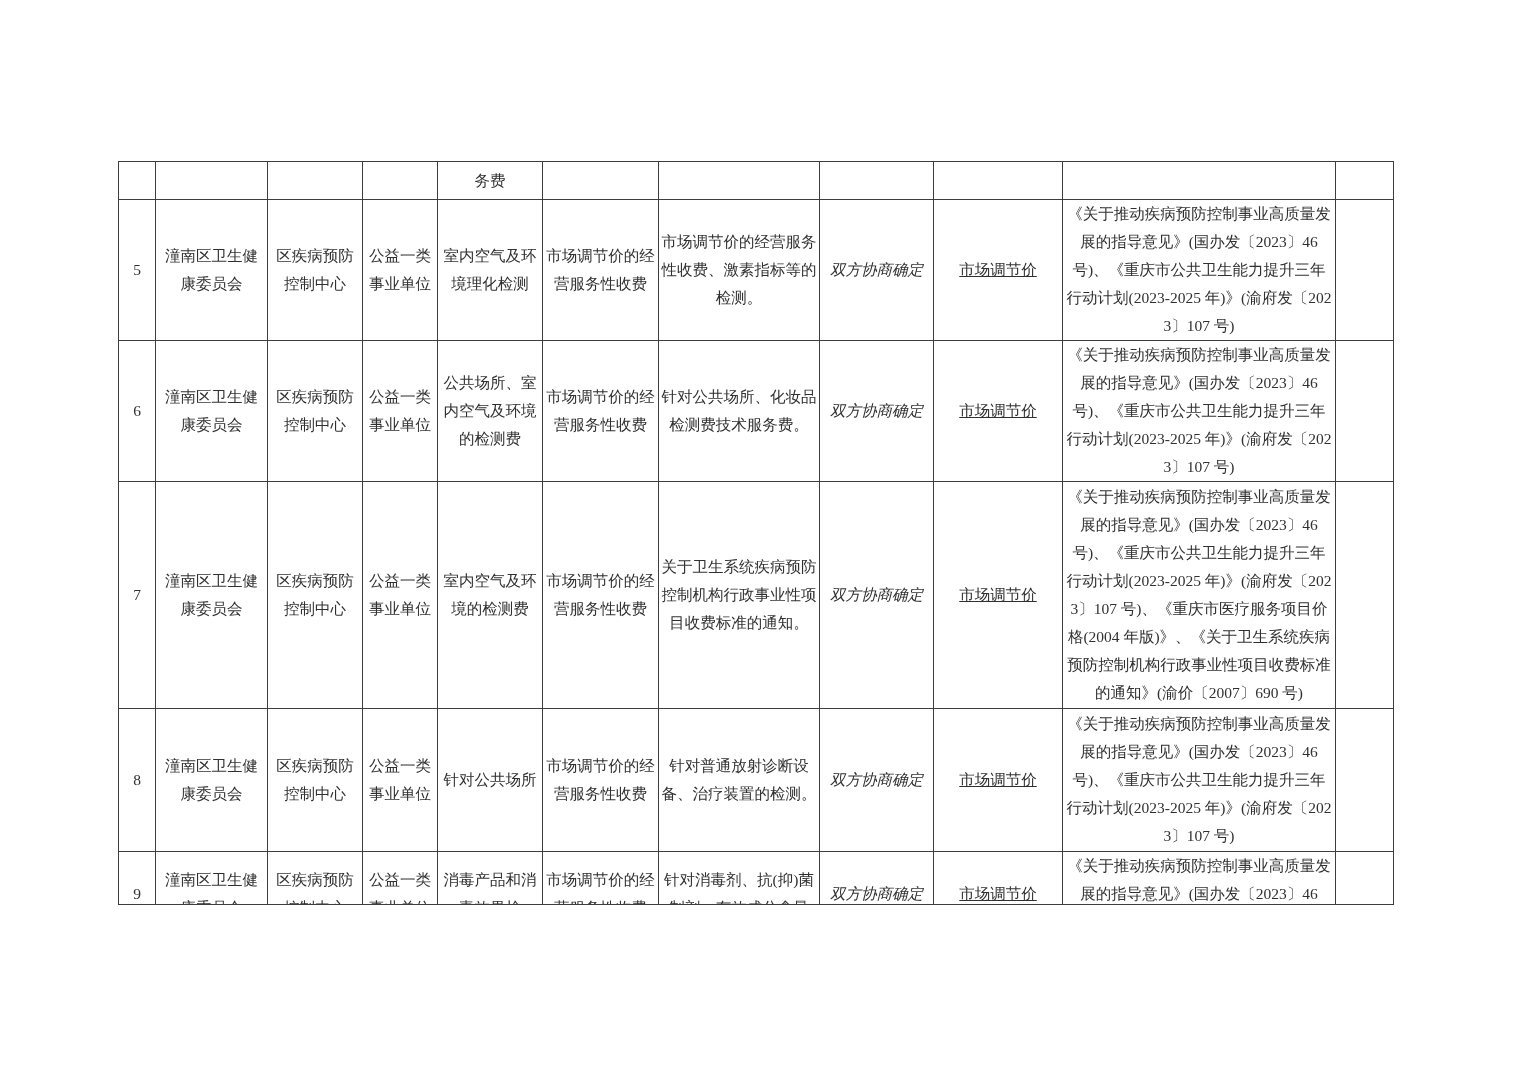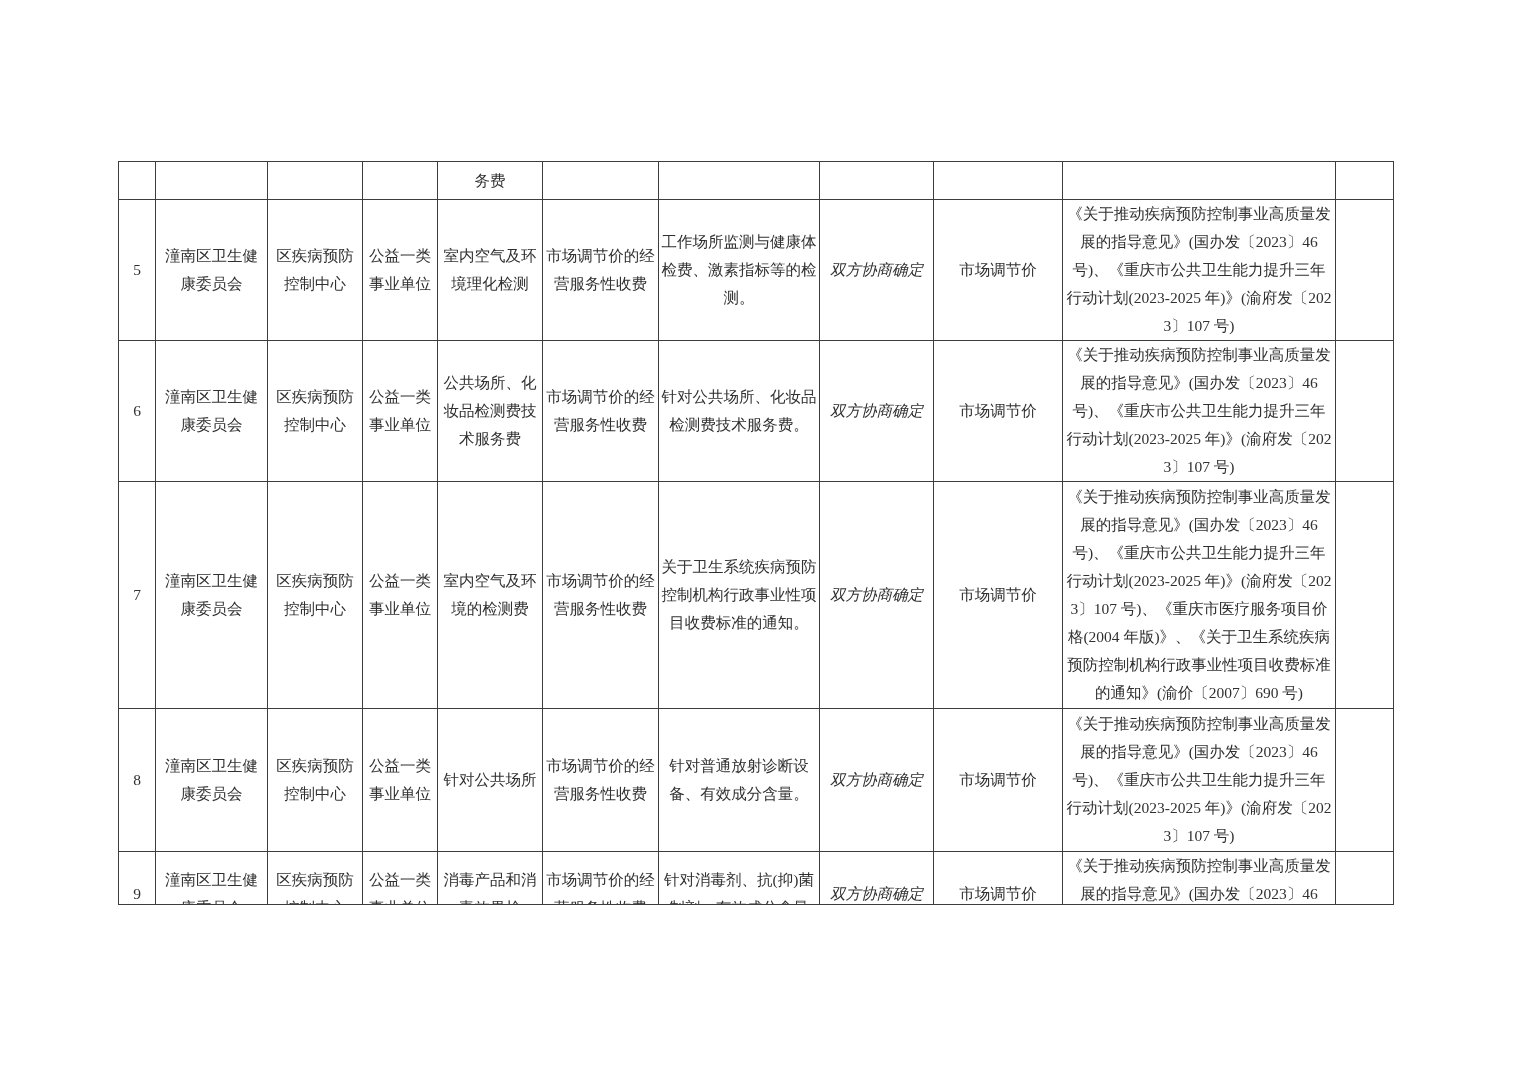--- a/index.html
+++ b/index.html
@@ -50,21 +50,21 @@
   td.c-dept { padding: 0 2px; }
   td.c-type { padding: 0 2px; margin-left: 47px; }
   td.c-fee  { padding: 0 7px; }
   td.c-cat  { padding: 0 1px; }
   td.c-desc {
     text-align: left;
     font-size: 15px;
     padding: 0 2px 0 4px;
   }
   td.c-pay  { padding: 0 2px; font-style: italic; }
-  td.c-form { padding: 0 2px; }
+  td.c-form { padding: 0 2px; text-decoration: underline; }
   td.c-policy {
     text-align: left;
     font-size: 15px;
     padding: 0 3px 0 9px;
   }
   td.c-remark { padding: 0; }
   .cellbox { overflow: hidden; }
   .cellbox.h140 { max-height: 140px; }
   .cellbox.h224 { max-height: 224px; }
   tr.r-carry td { height: 38px; }
@@ -108,35 +108,35 @@
           <td class="c-remark"></td>
         </tr>
 
         <tr class="r5">
           <td class="c-no">5</td>
           <td class="c-org">潼南区卫生健康委员会</td>
           <td class="c-dept">区疾病预防控制中心</td>
           <td class="c-type">公益一类事业单位</td>
           <td class="c-fee">室内空气及环境理化检测</td>
           <td class="c-cat">市场调节价的经营服务性收费</td>
-          <td class="c-desc">工作场所监测与健康体检费、激素指标等的检测。</td>
+          <td class="c-desc">市场调节价的经营服务性收费、激素指标等的检测。</td>
           <td class="c-pay">双方协商确定</td>
           <td class="c-form">市场调节价</td>
           <td class="c-policy">
             <div class="cellbox h140">《关于推动疾病预防控制事业高质量发展的指导意见》(国办发〔2023〕46 号)、《重庆市公共卫生能力提升三年行动计划(2023-2025 年)》(渝府发〔2023〕107 号)</div>
           </td>
           <td class="c-remark"></td>
         </tr>
 
         <tr class="r6">
           <td class="c-no">6</td>
           <td class="c-org">潼南区卫生健康委员会</td>
           <td class="c-dept">区疾病预防控制中心</td>
           <td class="c-type">公益一类事业单位</td>
-          <td class="c-fee">公共场所、化妆品检测费技术服务费</td>
+          <td class="c-fee">公共场所、室内空气及环境的检测费</td>
           <td class="c-cat">市场调节价的经营服务性收费</td>
           <td class="c-desc">针对公共场所、化妆品检测费技术服务费。</td>
           <td class="c-pay">双方协商确定</td>
           <td class="c-form">市场调节价</td>
           <td class="c-policy">
             <div class="cellbox h140">《关于推动疾病预防控制事业高质量发展的指导意见》(国办发〔2023〕46 号)、《重庆市公共卫生能力提升三年行动计划(2023-2025 年)》(渝府发〔2023〕107 号)</div>
           </td>
           <td class="c-remark"></td>
         </tr>
 
@@ -156,21 +156,21 @@
           <td class="c-remark"></td>
         </tr>
 
         <tr class="r8">
           <td class="c-no">8</td>
           <td class="c-org">潼南区卫生健康委员会</td>
           <td class="c-dept">区疾病预防控制中心</td>
           <td class="c-type">公益一类事业单位</td>
           <td class="c-fee">针对公共场所</td>
           <td class="c-cat">市场调节价的经营服务性收费</td>
-          <td class="c-desc">针对普通放射诊断设备、有效成分含量。</td>
+          <td class="c-desc">针对普通放射诊断设备、治疗装置的检测。</td>
           <td class="c-pay">双方协商确定</td>
           <td class="c-form">市场调节价</td>
           <td class="c-policy">
             <div class="cellbox h140">《关于推动疾病预防控制事业高质量发展的指导意见》(国办发〔2023〕46 号)、《重庆市公共卫生能力提升三年行动计划(2023-2025 年)》(渝府发〔2023〕107 号)</div>
           </td>
           <td class="c-remark"></td>
         </tr>
 
         <tr class="r9">
           <td class="c-no">9</td>

